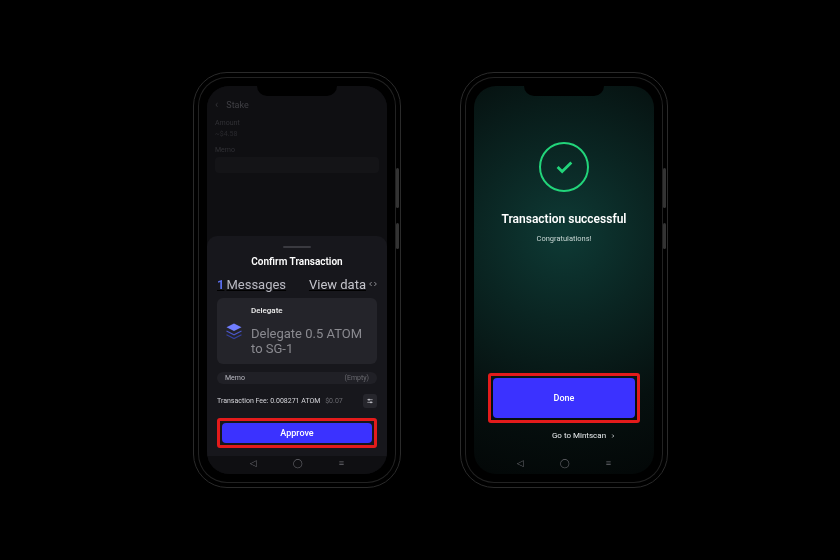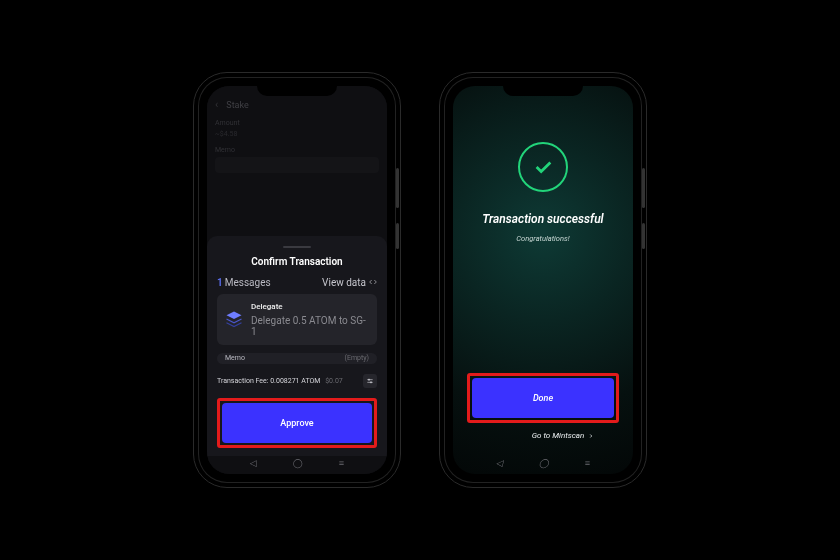--- a/index.html
+++ b/index.html
@@ -24,41 +24,41 @@
   .a .bghead .chev{font-size:11px;color:#5a5a60;}
   .a .field{margin-top:8px;}
   .a .fieldlabel{font-size:7px;color:#5a5a60;}
   .a .fieldbox{margin-top:3px;height:16px;border-radius:4px;background:#1b1b20;display:flex;align-items:center;justify-content:space-between;padding:0 6px;font-size:8px;color:#8a8a90;}
   .a .fieldbox .max{background:#26262c;border-radius:3px;padding:1px 5px;font-size:7px;color:#8a8a90;}
   .a .sub{margin-top:3px;font-size:7px;color:#4a4a50;}
 
   .a .sheet{position:absolute;left:0;right:0;bottom:18px;top:150px;background:#17171c;border-radius:10px 10px 0 0;padding:10px 10px 8px;box-sizing:border-box;display:flex;flex-direction:column;}
   .a .sheet .grab{width:28px;height:3px;background:#3a3a40;border-radius:3px;margin:0 auto 8px;}
   .a .sheet h3{margin:0 0 10px;color:#fff;font-size:10px;font-weight:600;text-align:center;}
-  .a .row1{display:flex;justify-content:space-between;align-items:center;font-size:10px;margin-bottom:6px;}
+  .a .row1{display:flex;justify-content:space-between;align-items:center;font-size:13px;margin-bottom:6px;text-decoration:underline;}
   .a .row1 .l{color:#b9b9c2;}
   .a .row1 .l b{color:#5b6ff0;font-weight:600;margin-right:2px;}
   .a .row1 .r{color:#c5c5cc;display:flex;align-items:center;gap:3px;}
   .a .row1 .r svg{width:8px;height:8px;}
 
   .a .card{background:#24242a;border-radius:6px;padding:8px 8px;display:flex;align-items:center;gap:8px;margin-bottom:8px;}
   .a .card .ico{width:18px;height:18px;display:flex;align-items:center;justify-content:center;}
   .a .card .txt .t1{color:#eee;font-size:8px;font-weight:500;}
-  .a .card .txt .t2{color:#8a8a90;font-size:10px;margin-top:4px;}
+  .a .card .txt .t2{color:#8a8a90;font-size:13px;margin-top:11px;}
 
   .a .memo{background:#202026;border-radius:6px;height:22px;display:flex;justify-content:space-between;align-items:center;padding:0 8px;font-size:7px;color:#b9b9c2;margin-bottom:10px;}
   .a .memo .e{color:#6a6a70;}
 
   .a .fee{font-size:7px;color:#d5d5da;display:flex;justify-content:space-between;align-items:center;margin-bottom:10px;}
   .a .fee .d{color:#6a6a70;margin-left:3px;}
   .a .fee .ic{width:14px;height:14px;border-radius:3px;background:#26262c;display:flex;align-items:center;justify-content:center;}
   .a .fee .ic svg{width:8px;height:8px;}
 
   .a .approve-wrap{border:3px solid #e31b1b;border-radius:3px;padding:2px;}
-  .a .approve{height:40px;background:#3b32ff;border-radius:4px;color:#fff;font-size:9px;font-weight:500;display:flex;align-items:center;justify-content:center;}
+  .a .approve{height:20px;background:#3b32ff;border-radius:4px;color:#fff;font-size:9px;font-weight:500;display:flex;align-items:center;justify-content:center;}
 
   
   .b .screen{background:radial-gradient(circle at 50% 38%, #0e3a35 0%, #0a2522 34%, #06100f 70%, #030707 100%);}
   .b .wrap{position:absolute;inset:0;display:flex;flex-direction:column;align-items:center;color:#fff;padding:0 14px 28px;box-sizing:border-box;}
   .b .iconwrap{margin-top:56px;width:46px;height:46px;border-radius:50%;border:2px solid #22d47a;display:flex;align-items:center;justify-content:center;}
   .b .iconwrap svg{width:22px;height:22px;stroke:#22d47a;stroke-width:3;fill:none;}
   .b h3{margin:20px 0 8px;font-size:12px;font-weight:600;}
   .b p{margin:0;text-align:center;font-size:7.5px;line-height:1.35;color:#c8d7d4;}
   .b .spacer{flex:1;}
   .b .done-wrap{border:3px solid #e31b1b;border-radius:3px;padding:2px;width:100%;box-sizing:border-box;margin-bottom:8px;}
@@ -151,21 +151,21 @@
       </div>
 
       <div class="navbtns">
         <span>◁</span>
         <span>◯</span>
         <span>≡</span>
       </div>
     </div>
   </div>
 
-  <div class="phone b" style="left:445px;top:78px;font-style:italic;">
+  <div class="phone b" style="left:466px;top:78px;">
     <div class="side s1"></div>
     <div class="side s2"></div>
     <div class="notch"></div>
     <div class="screen">
       <div class="wrap">
         <div class="iconwrap">
           <svg viewBox="0 0 24 24">
               <path d="M5 12l5 5L20 7"></path>
             </svg>
         </div>

